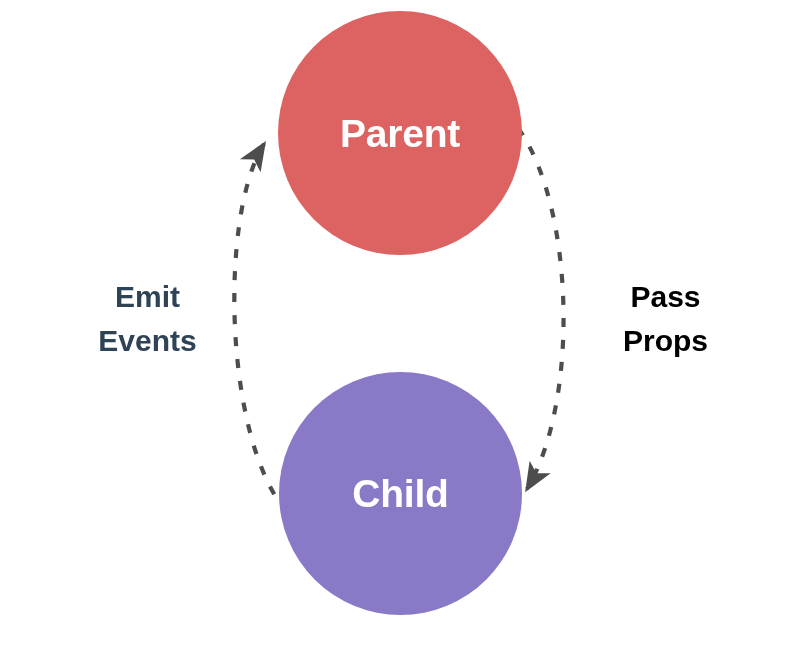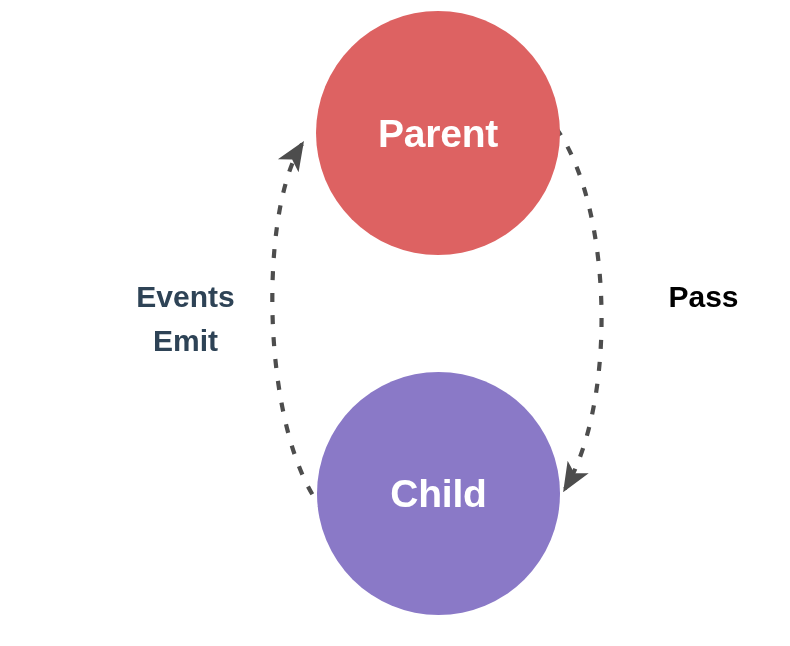--- a/index.html
+++ b/index.html
@@ -9,21 +9,20 @@
   }
   body {
     font-family: "Liberation Sans", sans-serif;
   }
   #canvas {
     position: relative;
     width: 708px;
     height: 646px;
     background: #ffffff;
     overflow: hidden;
-    margin-left: 38px;
   }
   #flow-svg {
     position: absolute;
     left: 0;
     top: 0;
     width: 790px;
     height: 646px;
   }
   .node-circle {
     position: absolute;
@@ -98,21 +97,22 @@
 
   <div class="node-circle" id="node-parent" style="background:#dd6262;">
     <span class="node-label">Parent</span>
   </div>
 
   <div class="node-circle" id="node-child" style="background:#8a79c7;">
     <span class="node-label">Child</span>
   </div>
 
   <div class="edge-label" id="label-emit-events" style="color:#2e4356;">
+    <div>Emit</div>
     <div>Events</div>
-    <div>Emit</div>
   </div>
 
   <div class="edge-label" id="label-pass-props" style="color:#000000;">
     <div>Pass</div>
+    <div>Props</div>
   </div>
 
 </div>
 
 </body></html>

